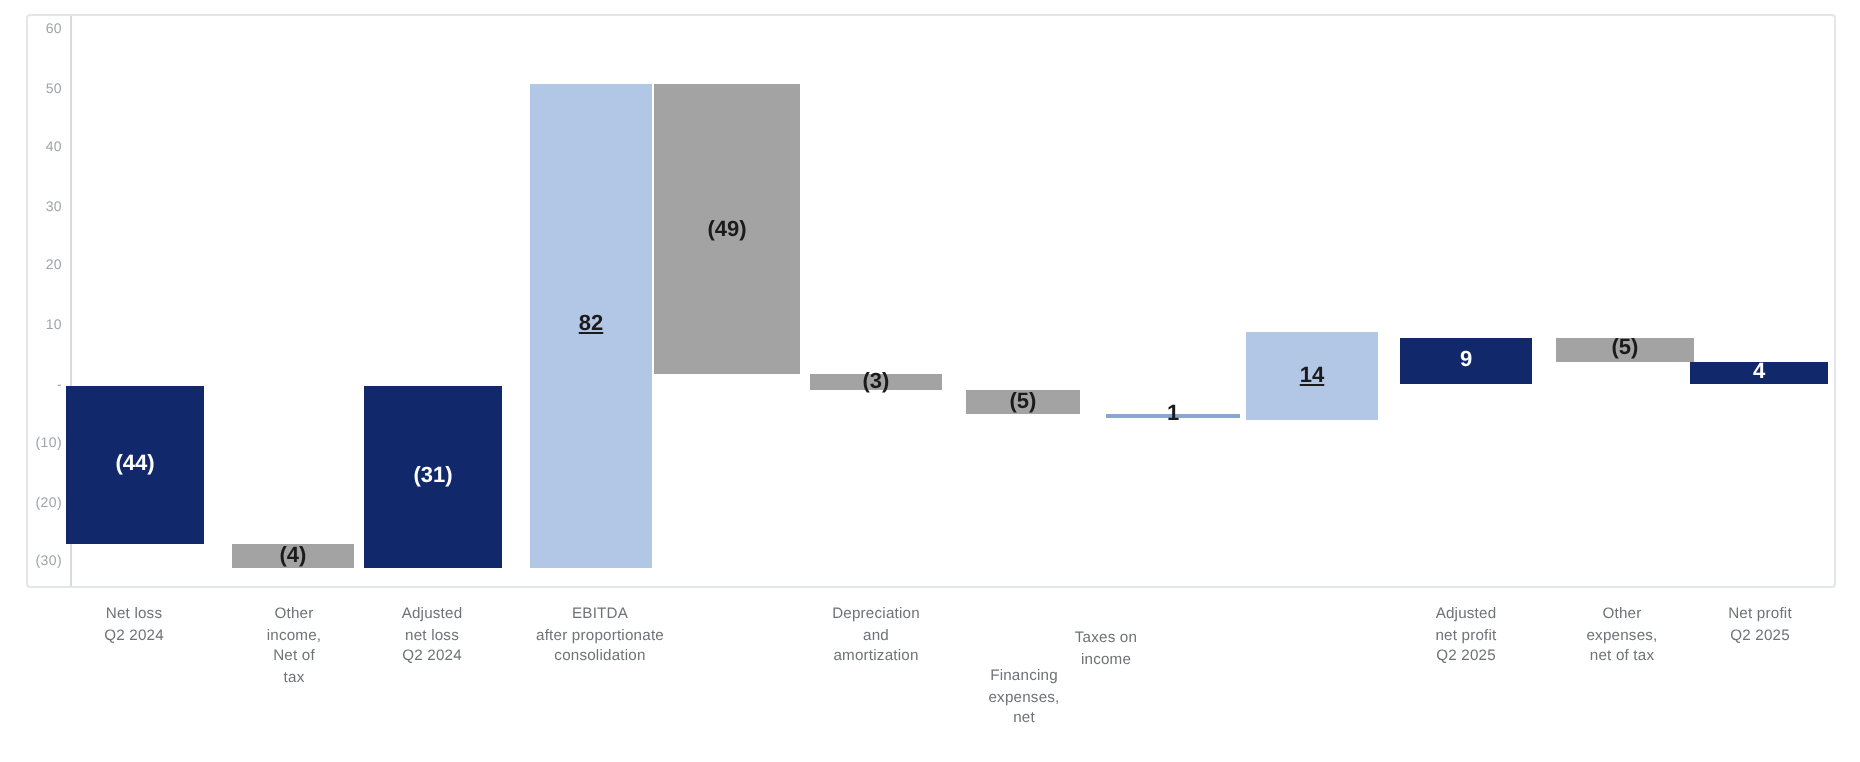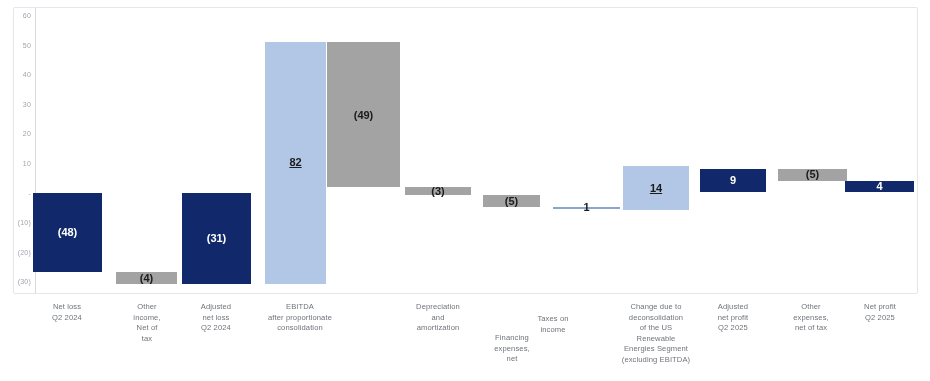--- a/index.html
+++ b/index.html
@@ -108,21 +108,21 @@
       <div class="ytick" style="top: 133.4px;">20</div>
       <div class="ytick" style="top: 162.95px;">10</div>
       <div class="ytick" style="top: 192.5px;">-</div>
       <div class="ytick" style="top: 222.05px;">(10)</div>
       <div class="ytick" style="top: 251.6px;">(20)</div>
       <div class="ytick" style="top: 281.15px;">(30)</div>
     </div>
 
   <div id="bars">
       <div class="bar navy" style="left: 33px; width: 69px; top: 192.5px; height: 79.785px;">
-        <span class="val" style="top: 34.3925px;">(48)</span>
+        <span class="val" style="top: 34.3925px;">(44)</span>
       </div>
       <div class="bar grey" style="left: 116px; width: 61px; top: 272.285px; height: 11.82px;">
         <span class="val" style="top: 0.41px;">(4)</span>
       </div>
       <div class="bar navy" style="left: 182px; width: 69px; top: 192.5px; height: 91.605px;">
         <span class="val" style="top: 40.3025px;">(31)</span>
       </div>
       <div class="bar lblue" style="left: 265px; width: 61px; top: 41.795px; height: 242.31px;">
         <span class="val" style="top: 115.655px;">82</span>
       </div>
@@ -180,28 +180,20 @@
       </div>
       <div class="catlabel" style="left: 473px; width: 78px; margin-top: 31px;">
         <div>Financing</div>
         <div>expenses,</div>
         <div>net</div>
       </div>
       <div class="catlabel" style="left: 514px; width: 78px; margin-top: 12px;">
         <div>Taxes on</div>
         <div>income</div>
       </div>
-      <div class="catlabel" style="left: 604px; width: 104px;">
-        <div>Change due to</div>
-        <div>deconsolidation</div>
-        <div>of the US</div>
-        <div>Renewable</div>
-        <div>Energies Segment</div>
-        <div>(excluding EBITDA)</div>
-      </div>
       <div class="catlabel" style="left: 694px; width: 78px;">
         <div>Adjusted</div>
         <div>net profit</div>
         <div>Q2 2025</div>
       </div>
       <div class="catlabel" style="left: 771px; width: 80px;">
         <div>Other</div>
         <div>expenses,</div>
         <div>net of tax</div>
       </div>

